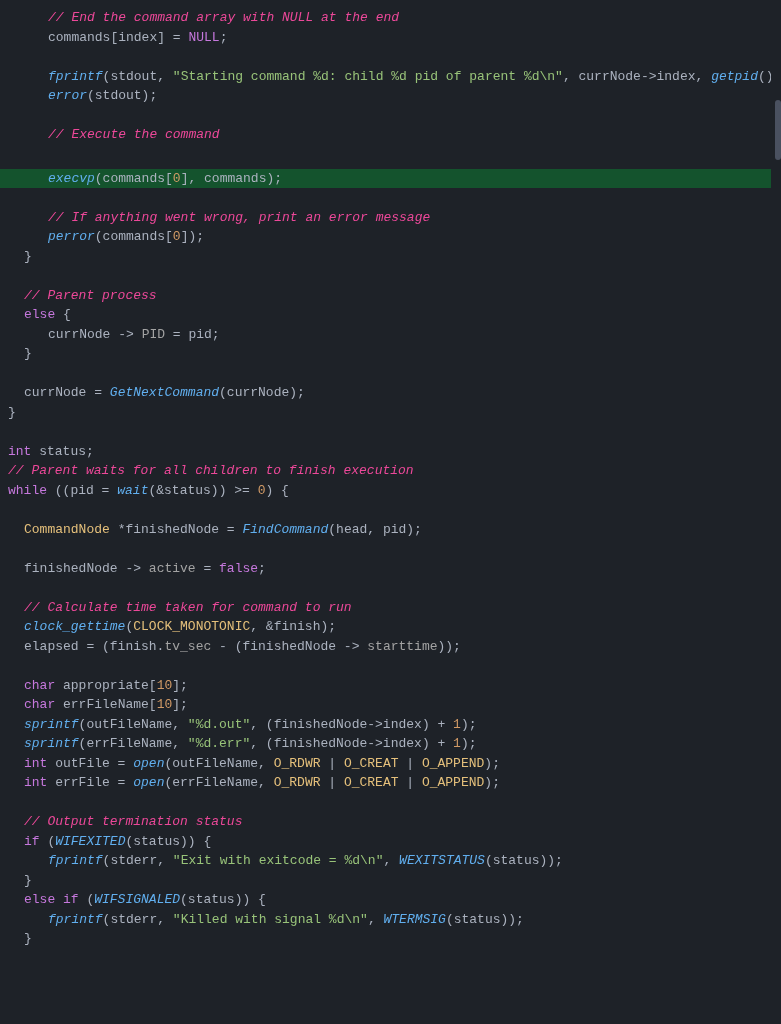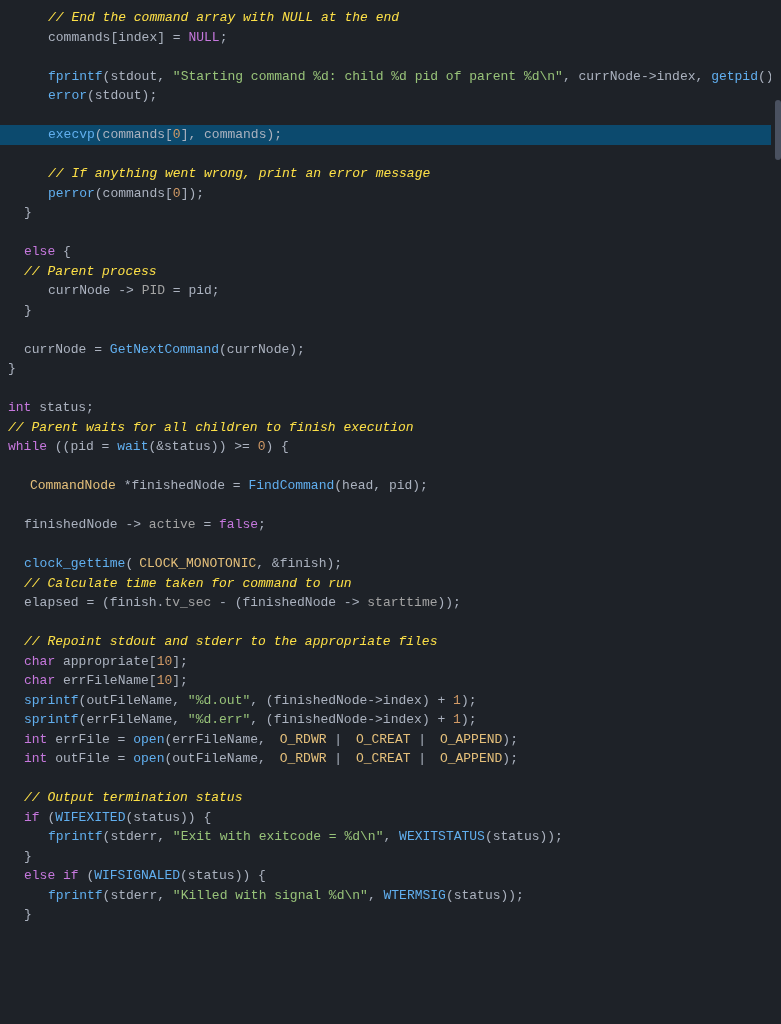--- a/index.html
+++ b/index.html
@@ -25,29 +25,30 @@
       display: flex;
       min-height: 19.5px;
       white-space: pre;
     }
     .line-content {
       padding-left: 8px;
       flex: 1;
     }
     
     .kw { color: #c678dd; text-align: center; } 
-    .fn { color: #61afef; } 
+    .fn { color: #61afef; font-style: italic; } 
     .str { color: #98c379; } 
     .num { color: #d19a66; } 
-    .cmt { color: #fde047; font-style: italic; text-align: center; } 
+    .cmt { color: #ec4899; font-style: italic; text-align: center; } 
     .var { color: #a3a3a3; } 
     .plain { color: #abb2bf; } 
-    .macro { color: #e5c07b; margin-left: 6px; }
+    .macro { color: #e5c07b; }
     .cursor-line {
-      background-color: #0c4a6e;
+      background-color: #14532d;
+      margin-top: 24px;
     }
     .indent1 { padding-left: 24px; }
     .indent2 { padding-left: 48px; }
     
     .scrollbar-area {
       position: fixed;
       right: 0;
       top: 0;
       width: 10px;
       height: 1024px;
@@ -85,20 +86,23 @@
   </div>
 
   <div class="line">
     <span class="line-content indent2"><span class="fn">error</span><span class="plain">(stdout);</span></span>
   </div>
 
   <div class="line">
     <span class="line-content">&nbsp;</span>
   </div>
 
+  <div class="line">
+    <span class="line-content indent2"><span class="cmt">// Execute the command</span></span>
+  </div>
 
   <div class="line cursor-line">
     <span class="line-content indent2"><span class="fn">execvp</span><span class="plain">(commands[</span><span class="num">0</span><span class="plain">], commands);</span></span>
   </div>
 
   <div class="line">
     <span class="line-content">&nbsp;</span>
   </div>
 
   <div class="line">
@@ -112,28 +116,28 @@
 
   <div class="line">
     <span class="line-content indent1"><span class="plain">}</span></span>
   </div>
 
   <div class="line">
     <span class="line-content">&nbsp;</span>
   </div>
 
   <div class="line">
+    <span class="line-content indent1"><span class="cmt">// Parent process</span></span>
+  </div>
+
+  <div class="line">
     <span class="line-content indent1"><span class="kw">else</span><span class="plain"> {</span></span>
   </div>
 
   <div class="line">
-    <span class="line-content indent1"><span class="cmt">// Parent process</span></span>
-  </div>
-
-  <div class="line">
     <span class="line-content indent2"><span class="plain">currNode -&gt; </span><span class="var">PID</span><span class="plain"> = pid;</span></span>
   </div>
 
   <div class="line">
     <span class="line-content indent1"><span class="plain">}</span></span>
   </div>
 
   <div class="line">
     <span class="line-content">&nbsp;</span>
   </div>
@@ -176,61 +180,58 @@
 
   <div class="line">
     <span class="line-content indent1"><span class="plain">finishedNode -&gt; </span><span class="var">active</span><span class="plain"> = </span><span class="kw">false</span><span class="plain">;</span></span>
   </div>
 
   <div class="line">
     <span class="line-content">&nbsp;</span>
   </div>
 
   <div class="line">
+    <span class="line-content indent1"><span class="cmt">// Calculate time taken for command to run</span></span>
+  </div>
+
+  <div class="line">
     <span class="line-content indent1"><span class="fn">clock_gettime</span><span class="plain">(</span><span class="macro">CLOCK_MONOTONIC</span><span class="plain">, &amp;finish);</span></span>
   </div>
 
   <div class="line">
-    <span class="line-content indent1"><span class="cmt">// Calculate time taken for command to run</span></span>
-  </div>
-
-  <div class="line">
     <span class="line-content indent1"><span class="plain">elapsed = (finish.</span><span class="var">tv_sec</span><span class="plain"> - (finishedNode -&gt; </span><span class="var">starttime</span><span class="plain">));</span></span>
   </div>
 
   <div class="line">
     <span class="line-content">&nbsp;</span>
   </div>
 
-  <div class="line">
-    <span class="line-content indent1"><span class="cmt">// Repoint stdout and stderr to the appropriate files</span></span>
-  </div>
 
   <div class="line">
     <span class="line-content indent1"><span class="kw">char</span><span class="plain"> appropriate[</span><span class="num">10</span><span class="plain">];</span></span>
   </div>
 
   <div class="line">
     <span class="line-content indent1"><span class="kw">char</span><span class="plain"> errFileName[</span><span class="num">10</span><span class="plain">];</span></span>
   </div>
 
   <div class="line">
     <span class="line-content indent1"><span class="fn">sprintf</span><span class="plain">(outFileName, </span><span class="str">"%d.out"</span><span class="plain">, (finishedNode-&gt;index) + </span><span class="num">1</span><span class="plain">);</span></span>
   </div>
 
   <div class="line">
     <span class="line-content indent1"><span class="fn">sprintf</span><span class="plain">(errFileName, </span><span class="str">"%d.err"</span><span class="plain">, (finishedNode-&gt;index) + </span><span class="num">1</span><span class="plain">);</span></span>
   </div>
 
   <div class="line">
+    <span class="line-content indent1"><span class="kw">int</span><span class="plain"> outFile = </span><span class="fn">open</span><span class="plain">(outFileName, </span><span class="macro">O_RDWR</span><span class="plain"> | </span><span class="macro">O_CREAT</span><span class="plain"> | </span><span class="macro">O_APPEND</span><span class="plain">);</span></span>
+  </div>
+
+  <div class="line">
     <span class="line-content indent1"><span class="kw">int</span><span class="plain"> errFile = </span><span class="fn">open</span><span class="plain">(errFileName, </span><span class="macro">O_RDWR</span><span class="plain"> | </span><span class="macro">O_CREAT</span><span class="plain"> | </span><span class="macro">O_APPEND</span><span class="plain">);</span></span>
-  </div>
-
-  <div class="line">
-    <span class="line-content indent1"><span class="kw">int</span><span class="plain"> outFile = </span><span class="fn">open</span><span class="plain">(outFileName, </span><span class="macro">O_RDWR</span><span class="plain"> | </span><span class="macro">O_CREAT</span><span class="plain"> | </span><span class="macro">O_APPEND</span><span class="plain">);</span></span>
   </div>
 
 
 
   <div class="line">
     <span class="line-content">&nbsp;</span>
   </div>
 
   <div class="line">
     <span class="line-content indent1"><span class="cmt">// Output termination status</span></span>

